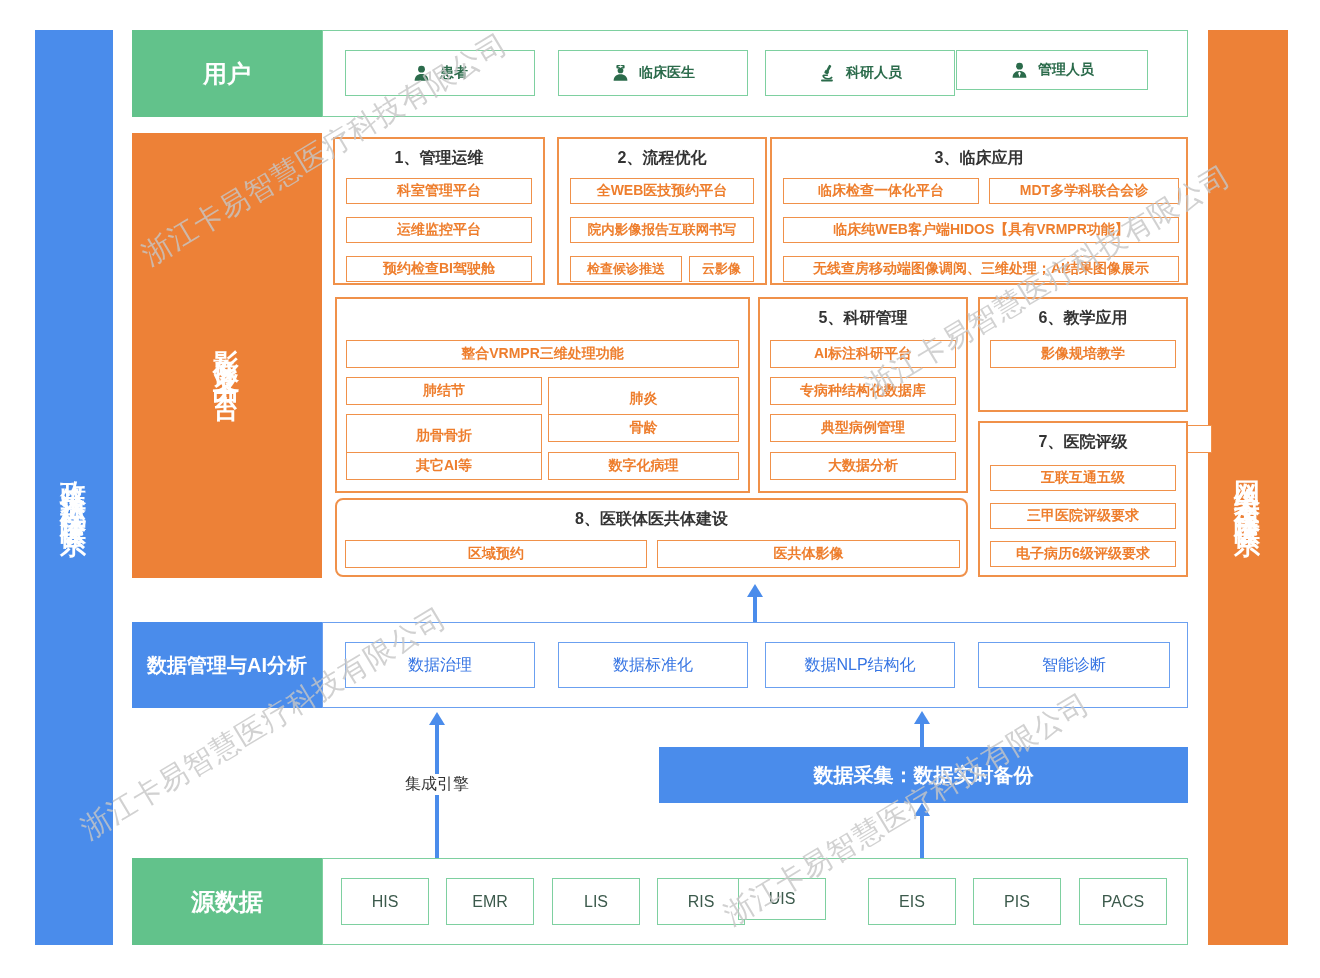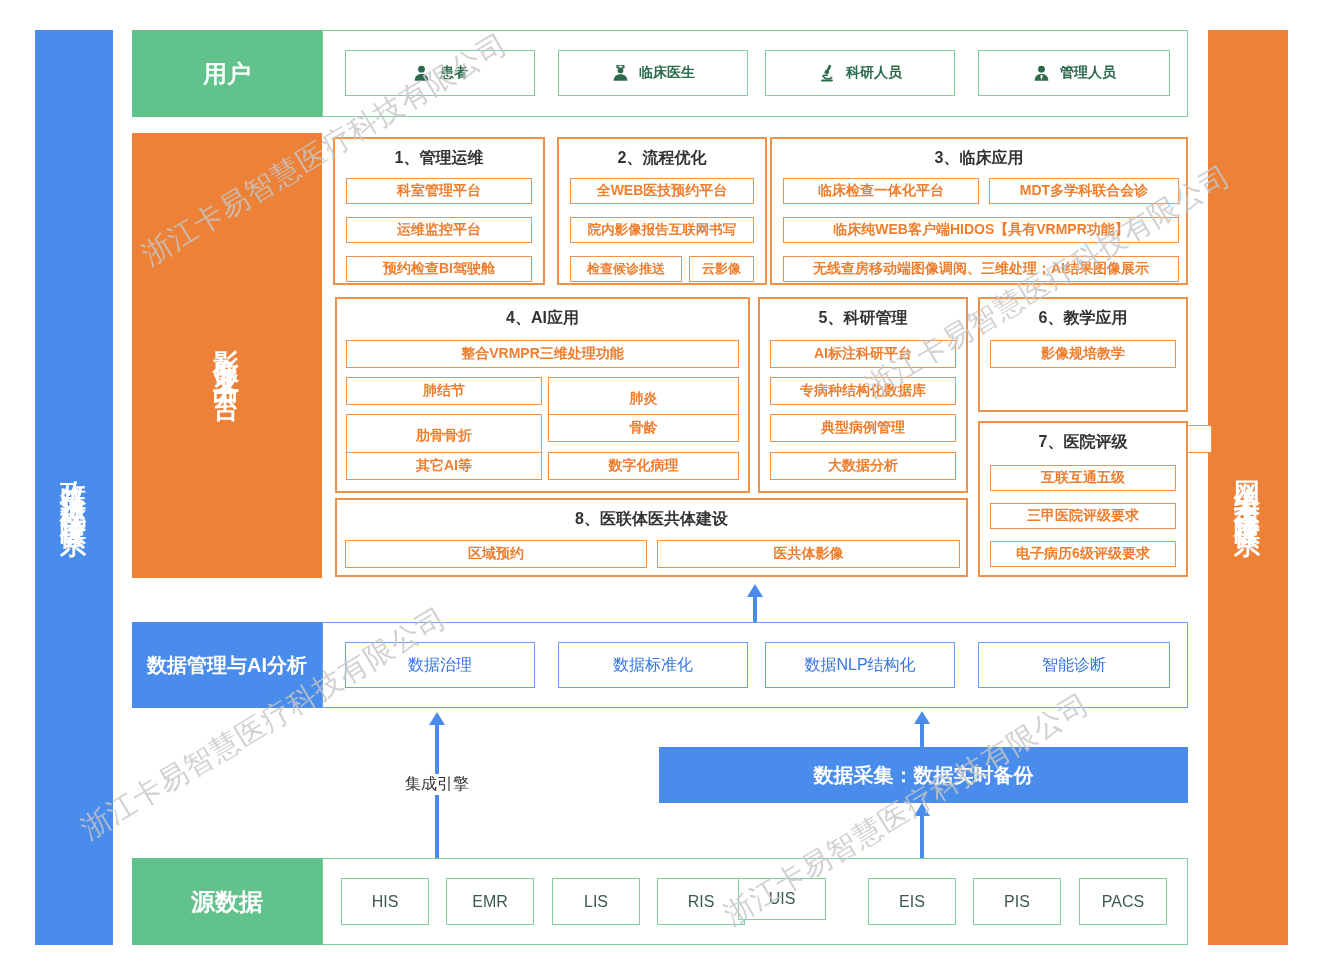--- a/index.html
+++ b/index.html
@@ -115,21 +115,21 @@
             <rect x="9.6" y="8.2" width="5.2" height="4.6" rx="1"></rect>
           </g>
           <path d="M5.2 14.5c.8 3.2 3.6 5.2 7.3 5.2 2.6 0 4.8-1 6.1-2.8l-1.8-1.2c-1 1.3-2.5 2-4.3 2-2.7 0-4.7-1.4-5.3-3.7z"></path>
           <rect x="3.8" y="19.5" width="15" height="2.6" rx="1.2"></rect>
           <rect x="6.2" y="13.2" width="6.5" height="2" rx="1"></rect>
         </svg>
     </span>
     <span>科研人员</span>
   </div>
 
-  <div class="abs g-item" style="left:978px;top:50px;width:192px;height:46px;">
+  <div class="abs g-item" style="left:956px;top:50px;width:192px;height:40px;">
     <span class="uicon">
       <svg viewBox="0 0 24 24" width="19" height="19" fill="currentColor">
           <circle cx="12" cy="6.5" r="4.3"></circle>
           <path d="M12 12.6c-5.2 0-8.7 3.3-8.7 8.4h17.4c0-5.1-3.5-8.4-8.7-8.4z"></path>
           <path d="M12 13.2l-1.7 2.1 1.7 5.2 1.7-5.2z" fill="#fff"></path>
         </svg>
     </span>
     <span>管理人员</span>
   </div>
 
@@ -154,21 +154,20 @@
 
   <div class="abs group" style="left:770px;top:137px;width:418px;height:148px;">
     <div class="gtitle">3、临床应用</div>
     <div class="o-item" style="left:11px;top:39px;width:196px;height:26px;">临床检查一体化平台</div>
     <div class="o-item" style="left:217px;top:39px;width:190px;height:26px;">MDT多学科联合会诊</div>
     <div class="o-item" style="left:11px;top:78px;width:396px;height:26px;">临床纯WEB客户端HIDOS【具有VRMPR功能】</div>
     <div class="o-item" style="left:11px;top:117px;width:396px;height:26px;">无线查房移动端图像调阅、三维处理；AI结果图像展示</div>
   </div>
 
   <div class="abs group" style="left:335px;top:297px;width:415px;height:196px;">
-    <div class="gtitle">4、AI应用</div>
     <div class="o-item" style="left:9px;top:41px;width:393px;height:28px;">整合VRMPR三维处理功能</div>
     <div class="o-item" style="left:9px;top:78px;width:196px;height:28px;">肺结节</div>
     <div class="o-item" style="left:211px;top:78px;width:191px;height:44px;">肺炎</div>
     <div class="o-item" style="left:9px;top:115px;width:196px;height:44px;">肋骨骨折</div>
     <div class="o-item" style="left:211px;top:115px;width:191px;height:28px;">骨龄</div>
     <div class="o-item" style="left:9px;top:153px;width:196px;height:28px;">其它AI等</div>
     <div class="o-item" style="left:211px;top:153px;width:191px;height:28px;">数字化病理</div>
   </div>
 
   <div class="abs group" style="left:758px;top:297px;width:210px;height:196px;">
@@ -185,21 +184,21 @@
     <div class="o-item" style="left:18px;top:78px;width:214px;height:28px;margin-top:48px;">远程互动教学</div>
   </div>
 
   <div class="abs group" style="left:978px;top:421px;width:210px;height:156px;">
     <div class="gtitle">7、医院评级</div>
     <div class="o-item" style="left:10px;top:42px;width:186px;height:26px;">互联互通五级</div>
     <div class="o-item" style="left:10px;top:80px;width:186px;height:26px;">三甲医院评级要求</div>
     <div class="o-item" style="left:10px;top:118px;width:186px;height:26px;">电子病历6级评级要求</div>
   </div>
 
-  <div class="abs group" style="left:335px;top:498px;width:633px;height:79px;">
+  <div class="abs group" style="left:335px;top:498px;width:633px;height:79px;border-radius:8px;">
     <div class="gtitle">8、医联体医共体建设</div>
     <div class="o-item" style="left:320px;top:40px;width:303px;height:28px;">医共体影像</div>
     <div class="o-item" style="left:8px;top:40px;width:302px;height:28px;">区域预约</div>
   </div>
 
   <div class="abs flexc fill-label" style="left:132px;top:622px;width:190px;height:86px;background:var(--blue);font-size:20px;">数据管理与AI分析</div>
   <div class="abs b-container" style="left:322px;top:622px;width:866px;height:86px;"></div>
   <div class="abs b-item" style="left:345px;top:642px;width:190px;height:46px;">数据治理</div>
   <div class="abs b-item" style="left:558px;top:642px;width:190px;height:46px;">数据标准化</div>
   <div class="abs b-item" style="left:765px;top:642px;width:190px;height:46px;">数据NLP结构化</div>

